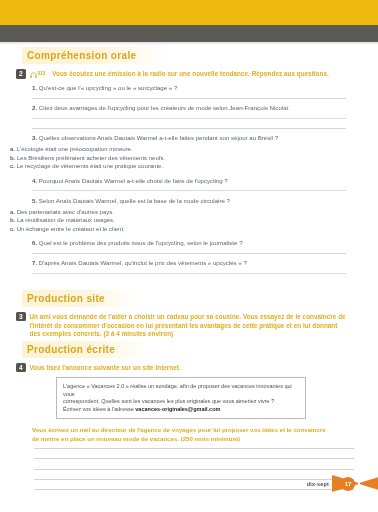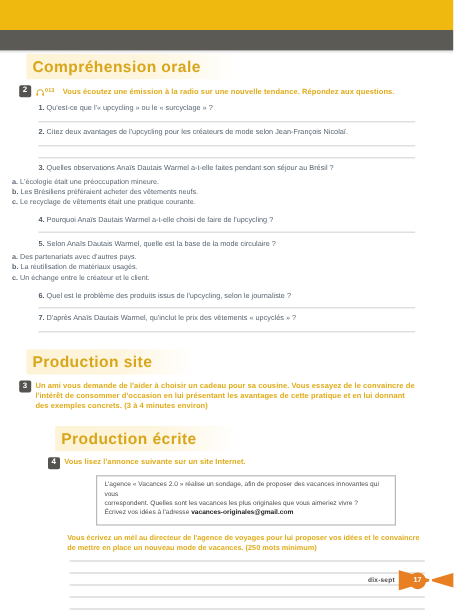--- a/index.html
+++ b/index.html
@@ -15,21 +15,21 @@
   .band-gray{position:absolute;left:0;top:25px;width:378px;height:17px;background:#5c5a55;}
   .band-shadow{position:absolute;left:0;top:42px;width:378px;height:3px;
     background:linear-gradient(to bottom,rgba(0,0,0,0.13),rgba(0,0,0,0));}
 
   
   .content{position:absolute;left:0;top:45px;width:378px;}
 
   .section-head{
     margin:0 0 0 22px;display:inline-block;
     background:linear-gradient(to right,#fdf3d6 0%,#fdf5de 55%,rgba(253,245,222,0) 100%);
-    color:#d9a61b;font-size:13px;font-weight:bold;letter-spacing:.35px;
+    color:#d9a61b;font-size:10px;font-weight:bold;letter-spacing:.35px;
     padding:3.2px 34px 3.2px 5px;border-radius:1px;
   }
   .ex-row{display:flex;align-items:flex-start;margin:5px 0 0 16px;}
   .badge{
     flex:0 0 auto;width:9.5px;height:9.5px;background:#55534f;color:#fff;
     font-size:6.6px;font-weight:bold;line-height:9.5px;text-align:center;
     border-radius:1.5px;margin-right:4px;
   }
   .ex-instr{
     color:#e0ac1c;font-size:6.3px;font-weight:bold;line-height:8.6px;
@@ -197,21 +197,21 @@
 
     <div style="margin-top:14px;">
       <div class="section-head">Production site</div>
 
       <div class="ex-row">
         <div class="badge">3</div>
         <div class="ex-instr">Un ami vous demande de l'aider à choisir un cadeau pour sa cousine. Vous essayez de le convaincre de l'intérêt de consommer d'occasion en lui présentant les avantages de cette pratique et en lui donnant des exemples concrets. (3 à 4 minutes environ)</div>
       </div>
     </div>
 
-    <div style="margin-top:11px;padding-left:24px;">
+    <div style="margin-top:0;">
       <div class="section-head">Production écrite</div>
 
       <div class="ex-row">
         <div class="badge">4</div>
         <div class="ex-instr">Vous lisez l'annonce suivante sur un site Internet.</div>
       </div>
 
       <div class="adbox">
         <p>L'agence « Vacances 2.0 » réalise un sondage, afin de proposer des vacances innovantes qui vous</p>
         <p>correspondent. Quelles sont les vacances les plus originales que vous aimeriez vivre ?</p>

